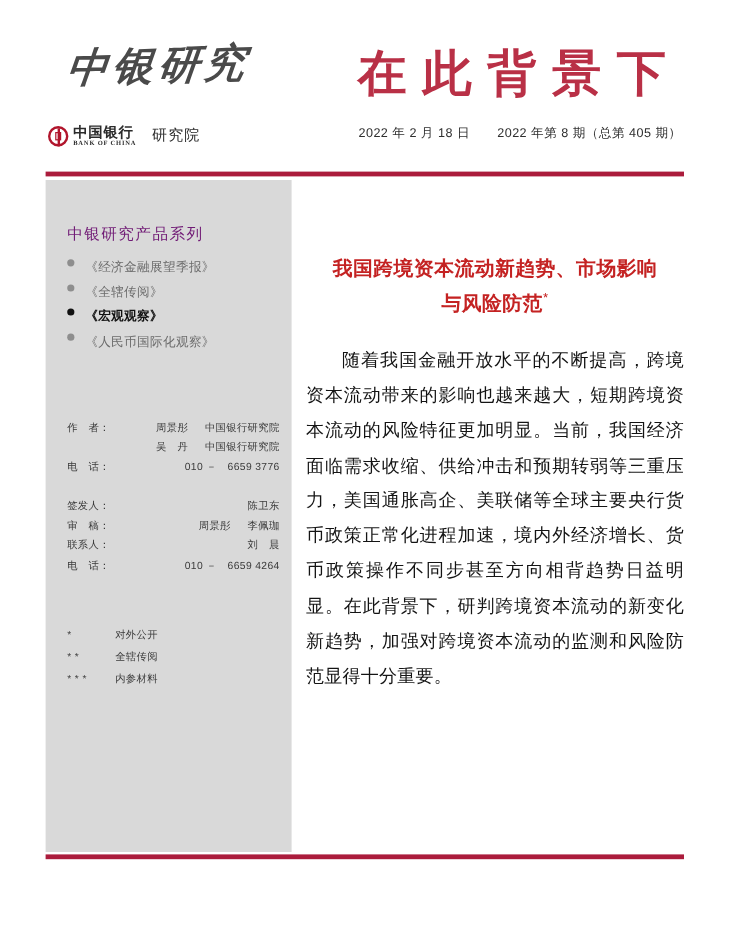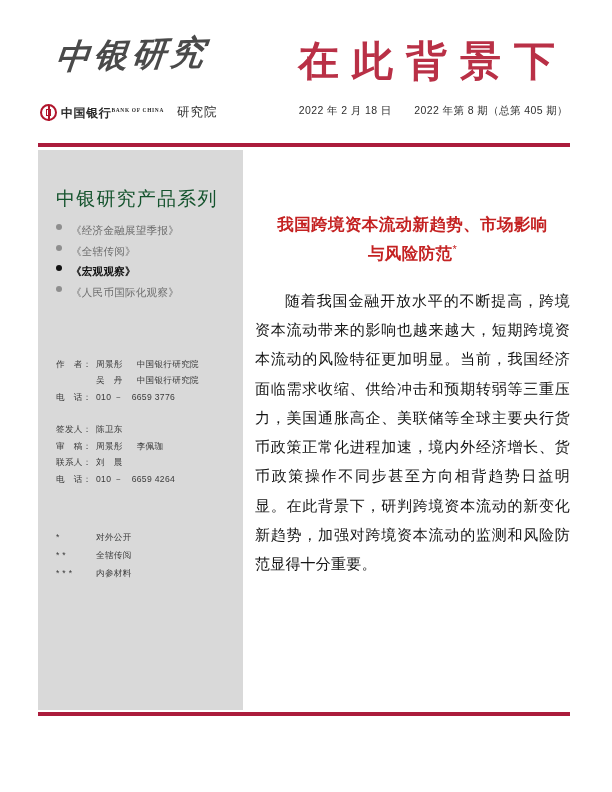--- a/index.html
+++ b/index.html
@@ -69,21 +69,21 @@
     content: "";
     position: absolute;
     left: 6.0px;
     top: 0.4px;
     width: 1.6px;
     height: 15px;
     background: #b1152c;
   }
   #boc-names {
     display: flex;
-    flex-direction: row;
+    flex-direction: column;
     line-height: 1;
   }
   #boc-cn {
     font-size: 12px;
     font-weight: 700;
     color: #2b2b2b;
     letter-spacing: 0.6px;
     font-family: "DejaVu Serif", serif;
   }
   #boc-en {
@@ -140,22 +140,22 @@
     position: absolute;
     left: 38px;
     top: 150px;
     width: 205px;
     height: 560px;
     background: #d9d9d9;
     box-sizing: border-box;
     padding: 36px 0 0 0;
   }
   #series-heading {
-    font-size: 19px;
-    color: #14532d;
+    font-size: 13px;
+    color: #701a75;
     margin: 0 0 12px 18px;
     letter-spacing: 1.2px;
     font-family: "Liberation Sans", sans-serif;
   }
   .series-item {
     display: flex;
     align-items: flex-start;
     margin: 0 0 6.5px 18px;
     font-size: 10.5px;
     color: #6c6c6c;
@@ -179,21 +179,21 @@
     font-size: 8.6px;
     color: #3a3a3a;
     line-height: 1.95;
     letter-spacing: 0.3px;
     font-family: "Liberation Sans", sans-serif;
   }
   #author-block { margin-top: 56px; }
   #editor-block { margin-top: 15px; }
   #notes-block  { margin-top: 40px; line-height: 2.1; }
 
-  .info-row { display: flex; white-space: nowrap; }
+  .info-row { display: flex; white-space: nowrap; text-align: right; }
   .info-label {
     width: 40px;
     flex: none;
     display: inline-flex;
     justify-content: space-between;
   }
   .info-label::after { content: ""; }
   .info-value { flex: 1; }
   .info-value .sep-wide { display: inline-block; width: 14px; }
 

